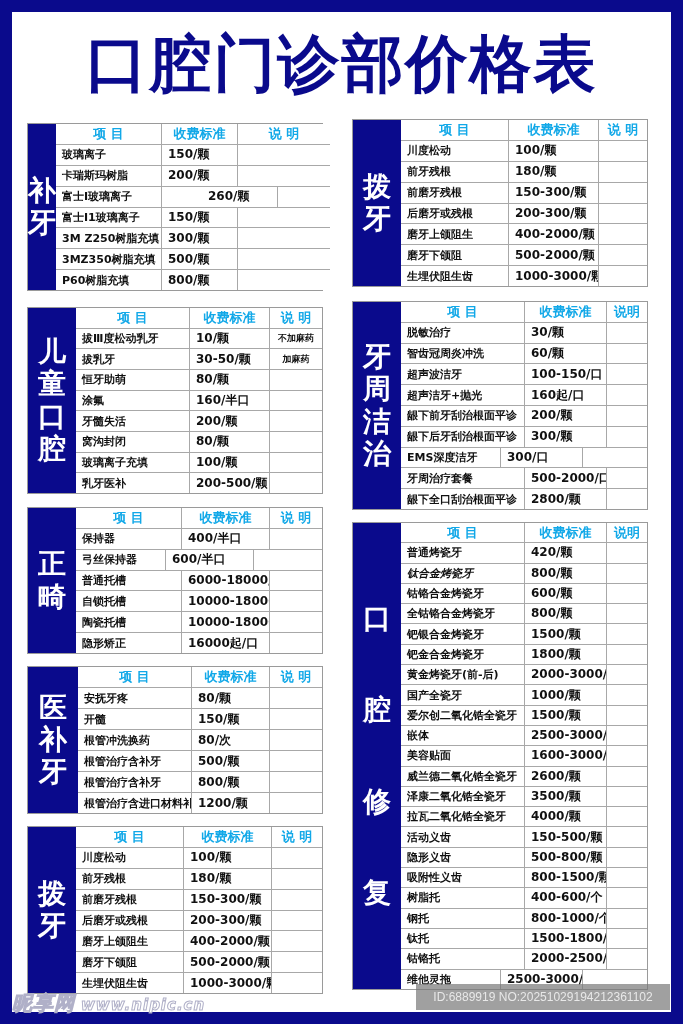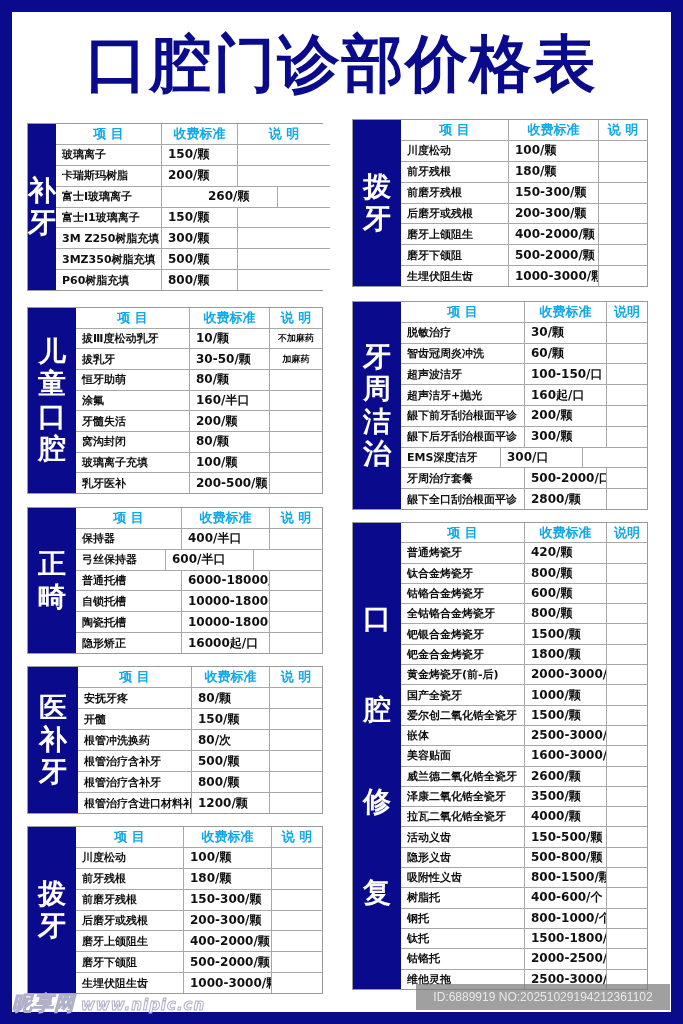--- a/index.html
+++ b/index.html
@@ -415,21 +415,21 @@
         <div class="cell" style="width: 124px;">项 目</div>
         <div class="cell" style="width: 82px;">收费标准</div>
         <div class="cell" style="width: 40px; flex: 1 1 0%;">说明</div>
       </div>
       <div class="row">
         <div class="cell c-item" style="width: 124px;">普通烤瓷牙</div>
         <div class="cell c-price" style="width: 82px;">420/颗</div>
         <div class="cell c-note" style="width: 40px; flex: 1 1 0%;"></div>
       </div>
       <div class="row">
-        <div class="cell c-item" style="width: 124px;">钛合金烤瓷牙</div>
+        <div class="cell c-item" style="width: 124px; font-style: italic;">钛合金烤瓷牙</div>
         <div class="cell c-price" style="width: 82px;">800/颗</div>
         <div class="cell c-note" style="width: 40px; flex: 1 1 0%;"></div>
       </div>
       <div class="row">
         <div class="cell c-item" style="width: 124px;">钴铬合金烤瓷牙</div>
         <div class="cell c-price" style="width: 82px;">600/颗</div>
         <div class="cell c-note" style="width: 40px; flex: 1 1 0%;"></div>
       </div>
       <div class="row">
         <div class="cell c-item" style="width: 124px;">全钴铬合金烤瓷牙</div>
@@ -515,21 +515,21 @@
         <div class="cell c-item" style="width: 124px;">钛托</div>
         <div class="cell c-price" style="width: 82px;">1500-1800/个</div>
         <div class="cell c-note" style="width: 40px; flex: 1 1 0%;"></div>
       </div>
       <div class="row">
         <div class="cell c-item" style="width: 124px;">钴铬托</div>
         <div class="cell c-price" style="width: 82px;">2000-2500/个</div>
         <div class="cell c-note" style="width: 40px; flex: 1 1 0%;"></div>
       </div>
       <div class="row">
-        <div class="cell c-item" style="width: 124px;">维他灵拖</div>
+        <div class="cell c-item" style="width: 100px;">维他灵拖</div>
         <div class="cell c-price" style="width: 82px;">2500-3000/个</div>
         <div class="cell c-note" style="width: 40px; flex: 1 1 0%;"></div>
       </div>
     </div>
   </div>
 
 <div class="watermark-left">
   <span>昵享网</span><span class="url">www.nipic.cn</span>
 </div>
 <div class="watermark-id">ID:6889919 NO:20251029194212361102</div>

